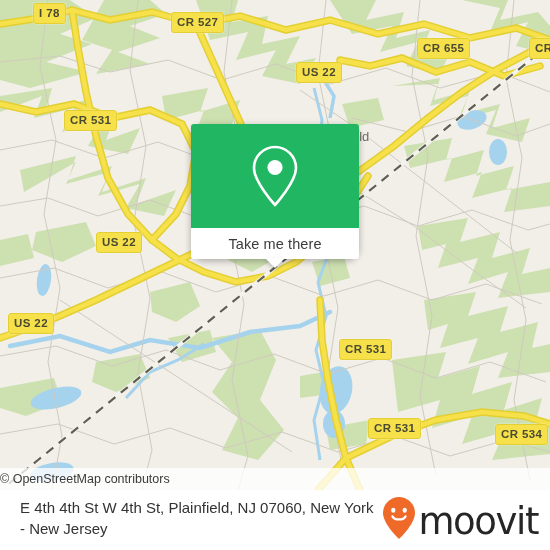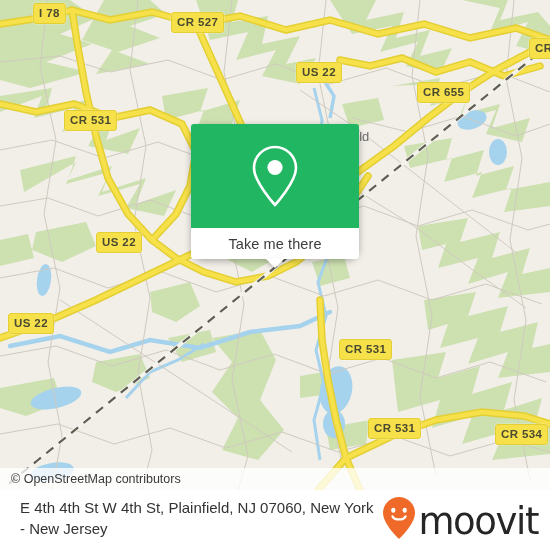--- a/index.html
+++ b/index.html
@@ -112,21 +112,20 @@
     left: 0;
     bottom: 0;
     width: 100%;
     height: 22px;
     background: rgba(255,255,255,0.78);
     color: #3a3a3a;
     font-size: 12.5px;
     font-family: "Liberation Sans", sans-serif;
     display: flex;
     align-items: center;
-    padding-left: 11px;
     z-index: 30;
   }
 
   
   #footer-bar {
     position: absolute;
     left: 0; top: 490px;
     width: 550px; height: 60px;
     background: #ffffff;
     display: flex;
@@ -261,21 +260,21 @@
           <path d="M550,44 L486,96 L422,148 L358,200 L294,252 L230,304 L166,356 L102,408 L38,460 L6,486" stroke="#f4f2ec" stroke-width="4" fill="none"></path>
           <path d="M550,44 L486,96 L422,148 L358,200 L294,252 L230,304 L166,356 L102,408 L38,460 L6,486" stroke="#5e5e52" stroke-width="2.2" fill="none" stroke-dasharray="9 7"></path>
         </g>
       </g>
     </svg>
 
     <div class="place-label" style="left:352px; top:129px;">eld</div>
 
     <div class="shield" style="left:33px;  top:3px;">I 78</div>
     <div class="shield" style="left:171px; top:12px;">CR 527</div>
-    <div class="shield" style="left:417px; top:38px;margin-top:44px;">CR 655</div>
+    <div class="shield" style="left:417px; top:38px;">CR 655</div>
     <div class="shield" style="left:529px; top:38px;">CR</div>
     <div class="shield" style="left:296px; top:62px;">US 22</div>
     <div class="shield" style="left:64px;  top:110px;">CR 531</div>
     <div class="shield" style="left:96px;  top:232px;">US 22</div>
     <div class="shield" style="left:8px;   top:313px;">US 22</div>
     <div class="shield" style="left:339px; top:339px;">CR 531</div>
     <div class="shield" style="left:368px; top:418px;">CR 531</div>
     <div class="shield" style="left:495px; top:424px;">CR 534</div>
 
     <div id="popup-card">

